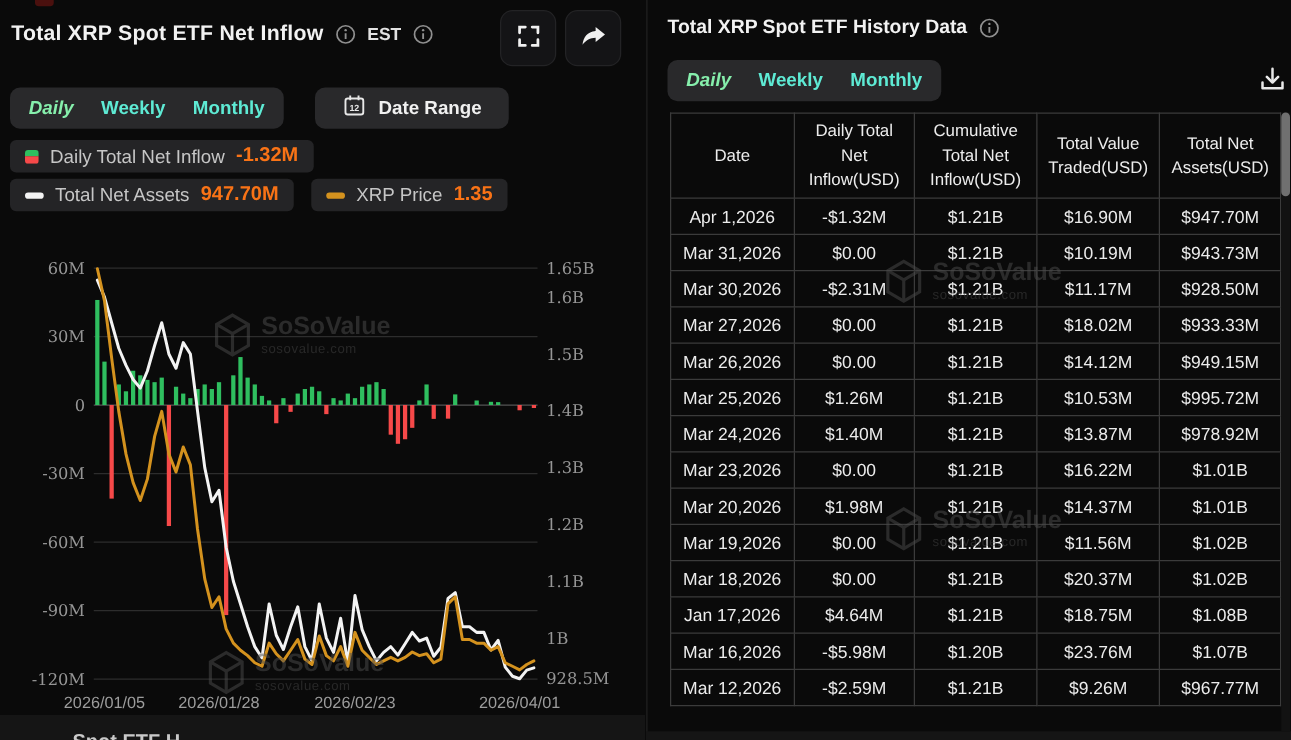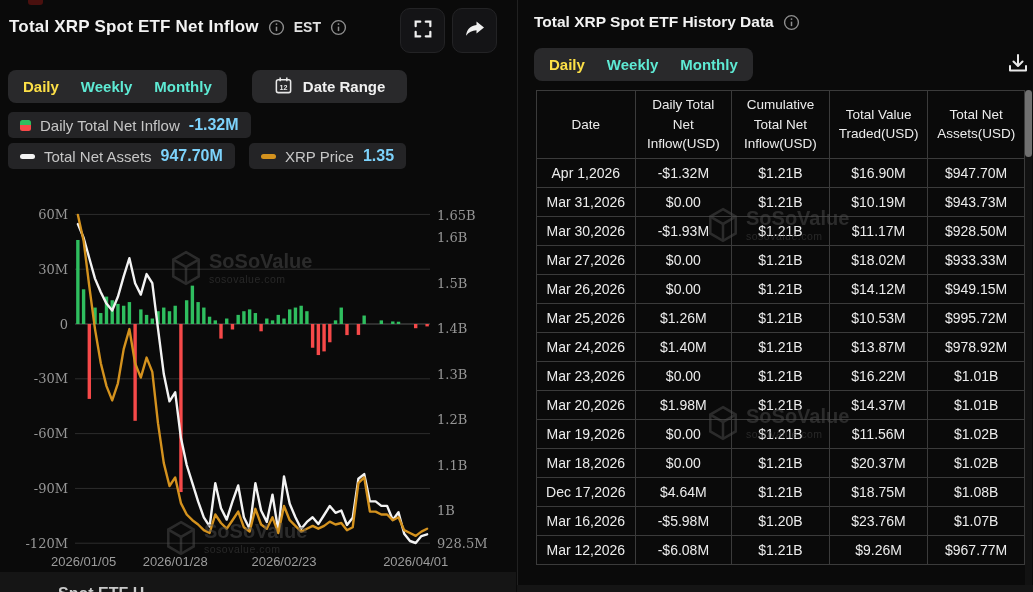--- a/index.html
+++ b/index.html
@@ -12,26 +12,26 @@
   .title-row { position:absolute; left:9px; top:17px; display:flex; align-items:center; gap:9px; }
   .chart-title { font-size:17px; font-weight:700; color:#f2f2f2; letter-spacing:.2px; }
   .est { font-size:14px; font-weight:600; color:#e2e2e2; }
   .info-ic { display:inline-flex; width:17px; height:17px; }
   .win-btns { position:absolute; left:400px; top:8px; display:flex; gap:7px; }
   .sq-btn { width:45px; height:45px; background:#141416; border:1px solid #232325; border-radius:10px;
     display:flex; align-items:center; justify-content:center; cursor:pointer; }
   .controls-row { position:absolute; left:8px; top:70px; height:33px; display:flex; gap:25px; }
   .tab-group { display:flex; align-items:center; gap:22px; background:#29292b; border-radius:8px; padding:0 15px; height:33px; }
   .tab { background:none; border:none; font-family:inherit; font-size:15px; font-weight:600; color:#5eead4; cursor:pointer; }
-  .tab.active { color:#fde047; }
+  .tab.active { color:#86efac;font-style:italic; }
   .date-range { display:flex; align-items:center; gap:10px; background:#29292b; border:none; border-radius:8px;
     height:33px; padding:0 22px; font-family:inherit; font-size:15px; font-weight:700; color:#f0f0f0; cursor:pointer; }
   .chip { position:absolute; height:26px; background:#242426; border-radius:5px; display:flex; align-items:center;
     gap:9px; padding:0 12px; font-size:15px; color:#c6c6c6; white-space:nowrap; cursor:pointer; }
-  .chip b { font-size:16px; font-weight:700; color:#7dd3fc; }
+  .chip b { font-size:16px; font-weight:700; color:#f97316; }
   .split-sq { width:11px; height:11px; border-radius:2.5px; overflow:hidden; display:flex; flex-direction:column; }
   .split-sq i { display:block; height:50%; }
   .dash { width:15px; height:5px; border-radius:2.5px; }
 
   .inflow-chart { position:absolute; left:0; top:195px; }
   .axisl { font-family:"DejaVu Serif","Liberation Serif",serif; font-size:13px; fill:#969696; }
   .xlab  { font-family:"Liberation Sans",sans-serif; font-size:13px; fill:#9c9c9c; }
 
   
   .wm { position:absolute; display:flex; align-items:center; gap:7px; opacity:.5; pointer-events:none; }
@@ -330,21 +330,21 @@
   </tr>
           <tr>
     <td>Mar 31,2026</td>
     <td>$0.00</td>
     <td>$1.21B</td>
     <td>$10.19M</td>
     <td>$943.73M</td>
   </tr>
           <tr>
     <td>Mar 30,2026</td>
-    <td class="neg">-$1.93M</td>
+    <td class="neg">-$2.31M</td>
     <td>$1.21B</td>
     <td>$11.17M</td>
     <td>$928.50M</td>
   </tr>
           <tr>
     <td>Mar 27,2026</td>
     <td>$0.00</td>
     <td>$1.21B</td>
     <td>$18.02M</td>
     <td>$933.33M</td>
@@ -392,36 +392,36 @@
     <td>$1.02B</td>
   </tr>
           <tr>
     <td>Mar 18,2026</td>
     <td>$0.00</td>
     <td>$1.21B</td>
     <td>$20.37M</td>
     <td>$1.02B</td>
   </tr>
           <tr>
-    <td>Dec 17,2026</td>
+    <td>Jan 17,2026</td>
     <td class="pos">$4.64M</td>
     <td>$1.21B</td>
     <td>$18.75M</td>
     <td>$1.08B</td>
   </tr>
           <tr>
     <td>Mar 16,2026</td>
     <td class="neg">-$5.98M</td>
     <td>$1.20B</td>
     <td>$23.76M</td>
     <td>$1.07B</td>
   </tr>
           <tr>
     <td>Mar 12,2026</td>
-    <td class="neg">-$6.08M</td>
+    <td class="neg">-$2.59M</td>
     <td>$1.21B</td>
     <td>$9.26M</td>
     <td>$967.77M</td>
   </tr>
         </tbody>
     </table>
 
     <div class="sb-track">
         <div class="sb-thumb"></div>
       </div>

